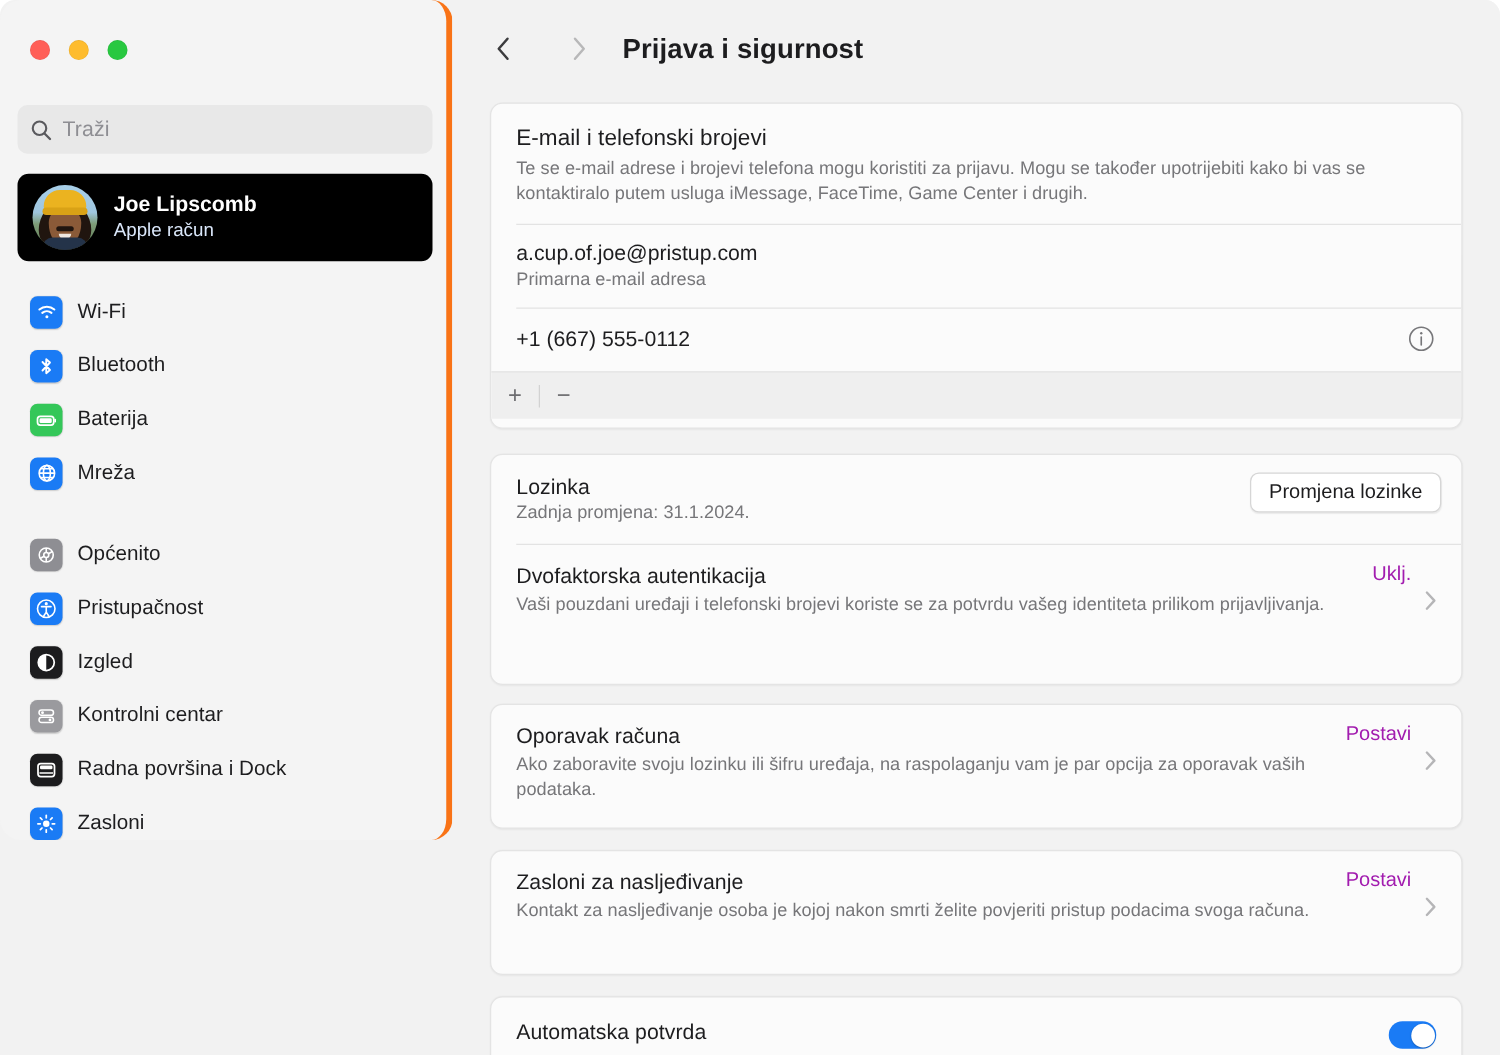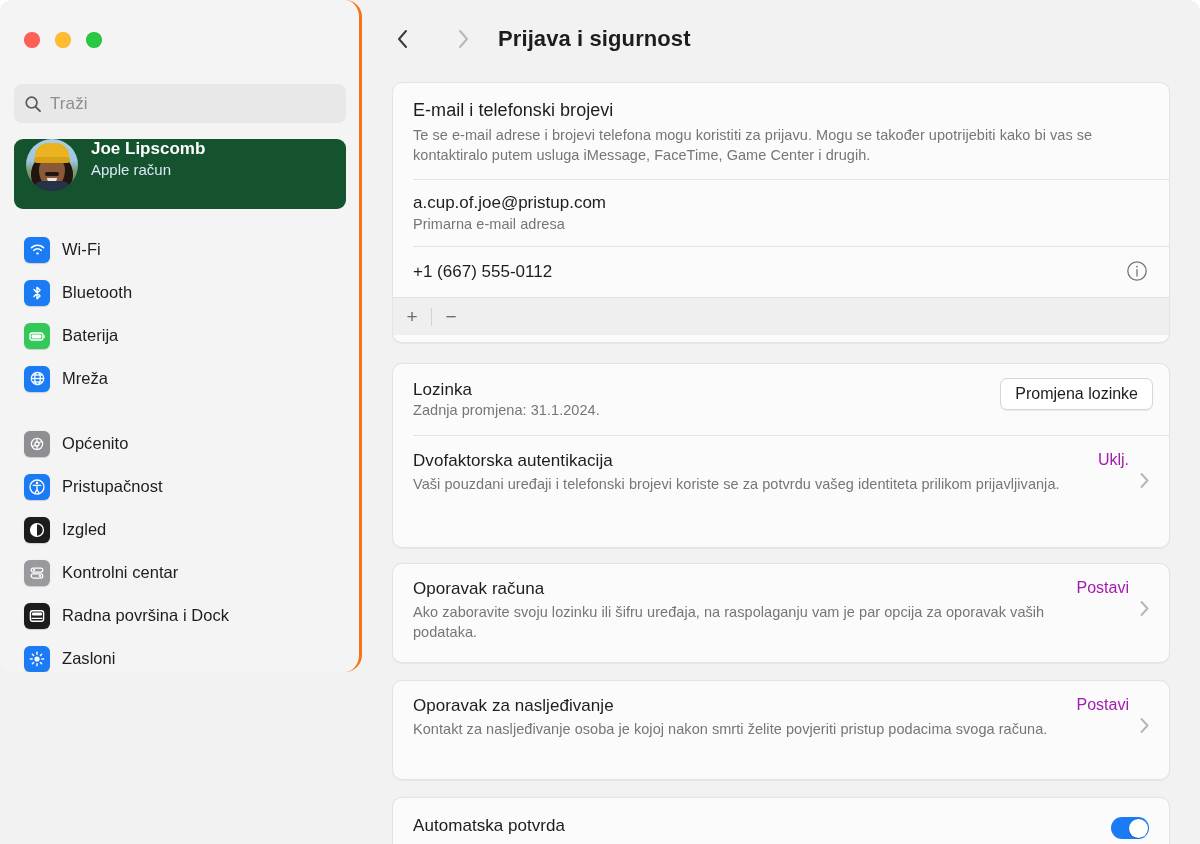--- a/index.html
+++ b/index.html
@@ -15,21 +15,21 @@
     background:#f2f2f2;
     border-radius:12px 12px 0 0;
     overflow:hidden;
   }
 
   
   #sidebar {
     position:absolute; left:0; top:0;
     width:362px; height:672px;
     background:#f4f4f4;
-    border-right:3px solid #f97316;
+    border-right:5px solid #f97316;
     overflow:hidden;
     border-radius:17px;
   }
   #traffic { position:absolute; left:24px; top:32px; display:flex; gap:15px; }
   .light { width:16px; height:16px; border-radius:50%; }
   .light.red    { background:#ff5f57; box-shadow: inset 0 0 0 .5px rgba(0,0,0,.08); }
   .light.yellow { background:#febc2e; box-shadow: inset 0 0 0 .5px rgba(0,0,0,.08); }
   .light.green  { background:#28c840; box-shadow: inset 0 0 0 .5px rgba(0,0,0,.08); }
 
   #search {
@@ -39,23 +39,23 @@
     border-radius:8px;
     display:flex; align-items:center;
     padding:0 10px;
   }
   #search .mag { width:18px; height:18px; margin-right:8px; flex:0 0 auto; color:#606060; }
   #search-text { font-size:17px; color:#8e8e93; letter-spacing:.1px; }
 
   #account {
     position:absolute; left:14px; top:139px;
     width:332px; height:70px;
-    background:#14532d;
+    background:#000000;
     border-radius:9px;
-    display:flex; 
+    display:flex; align-items:center;
     padding-left:12px;
   }
   #avatar {
     width:52px; height:52px; border-radius:50%;
     overflow:hidden; flex:0 0 auto;
     background:linear-gradient(#a8cfe8 0%, #9fc6df 42%, #7d9c77 60%, #5f7a55 100%);
     position:relative;
   }
   #avatar .hair { position:absolute; left:5px; top:14px; width:42px; height:40px;
     background:#20150f; border-radius:46% 46% 40% 40%/55% 55% 45% 45%; }
@@ -468,21 +468,21 @@
         <div class="chev" id="chev-rec">
           <svg width="11" height="17" viewBox="0 0 11 17" fill="none" stroke="currentColor" stroke-width="1.9" stroke-linecap="round" stroke-linejoin="round">
               <path d="M2.5 2l6 6.5-6 6.5"></path>
             </svg>
         </div>
       </div>
     </div>
 
     <div class="card" id="card-leg">
       <div class="row" id="row-leg">
-        <div class="r-title">Oporavak za nasljeđivanje</div>
+        <div class="r-title">Zasloni za nasljeđivanje</div>
         <div class="r-sub">Kontakt za nasljeđivanje osoba je kojoj nakon smrti želite povjeriti pristup podacima svoga računa.</div>
         <div class="r-value" id="val-leg">Postavi</div>
         <div class="chev" id="chev-leg">
           <svg width="11" height="17" viewBox="0 0 11 17" fill="none" stroke="currentColor" stroke-width="1.9" stroke-linecap="round" stroke-linejoin="round">
               <path d="M2.5 2l6 6.5-6 6.5"></path>
             </svg>
         </div>
       </div>
     </div>
 

